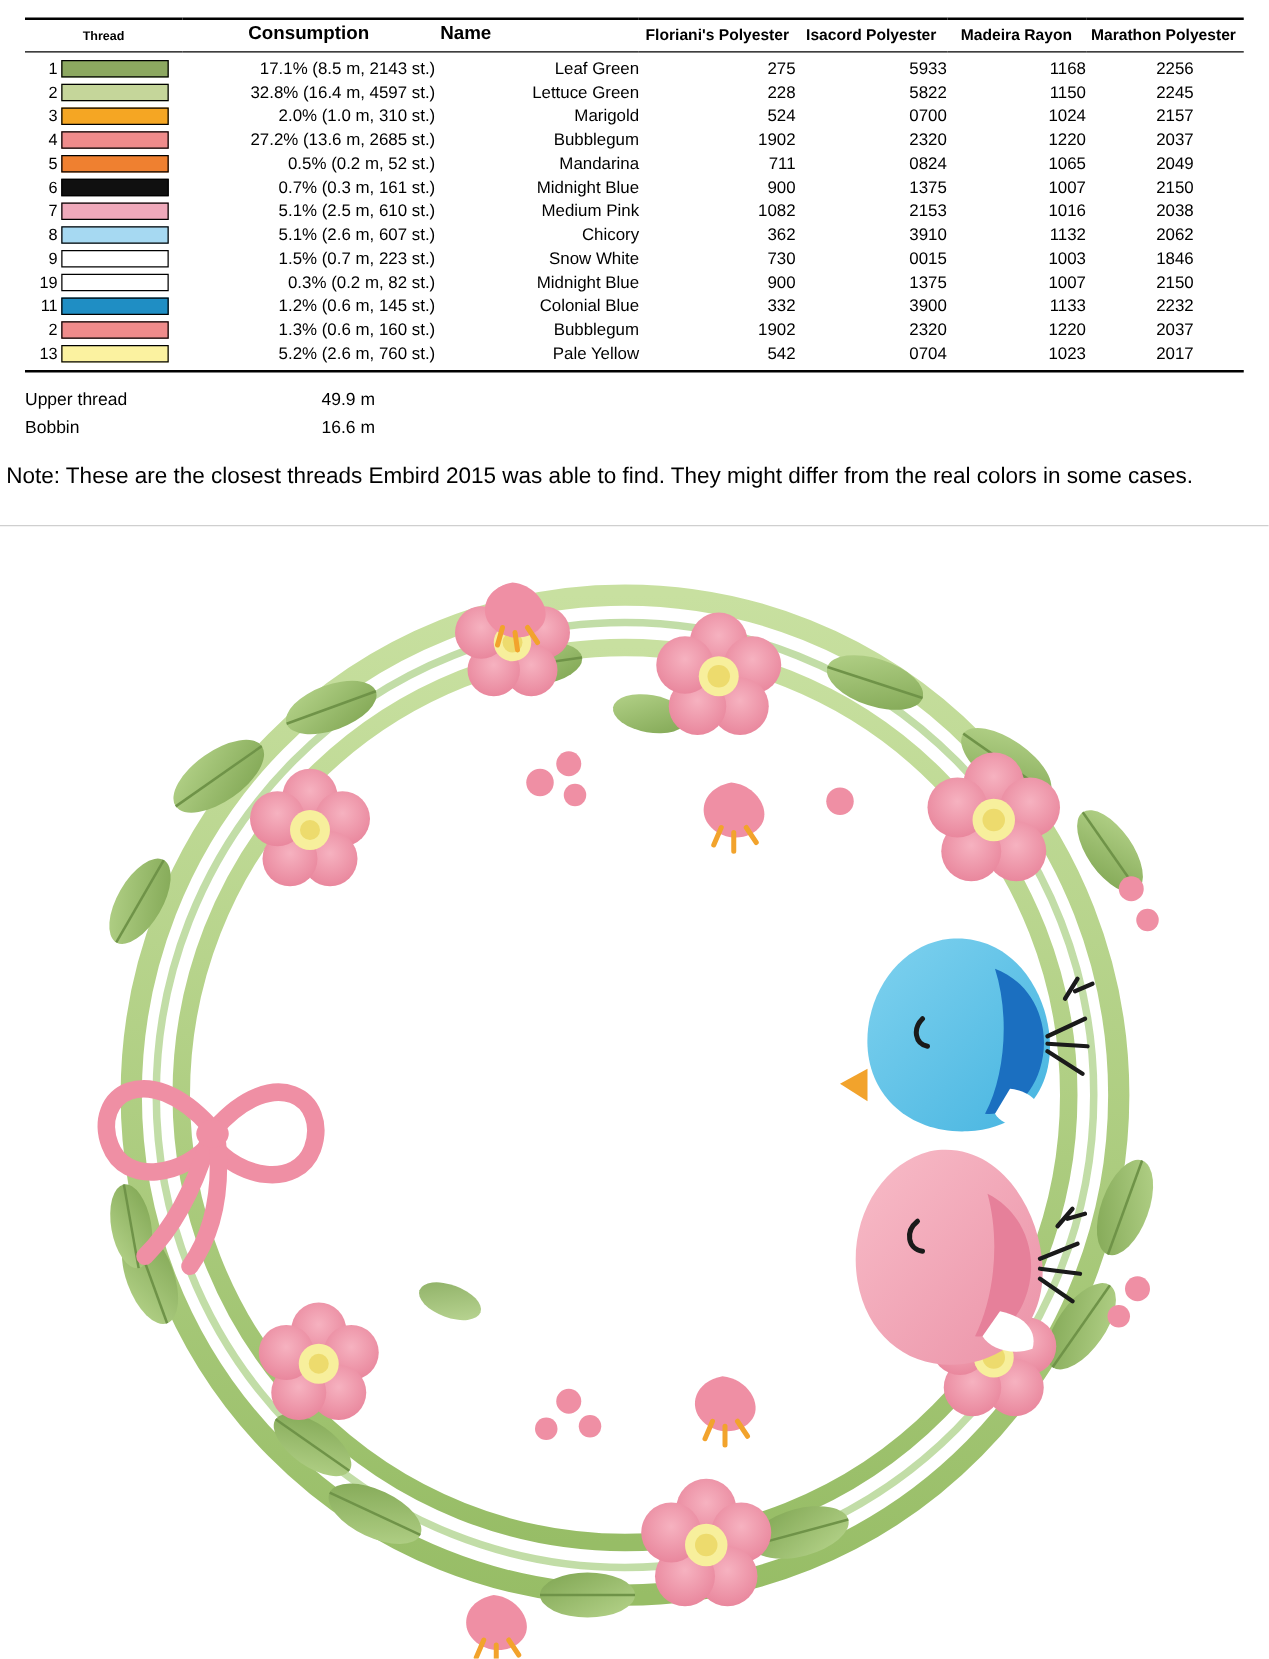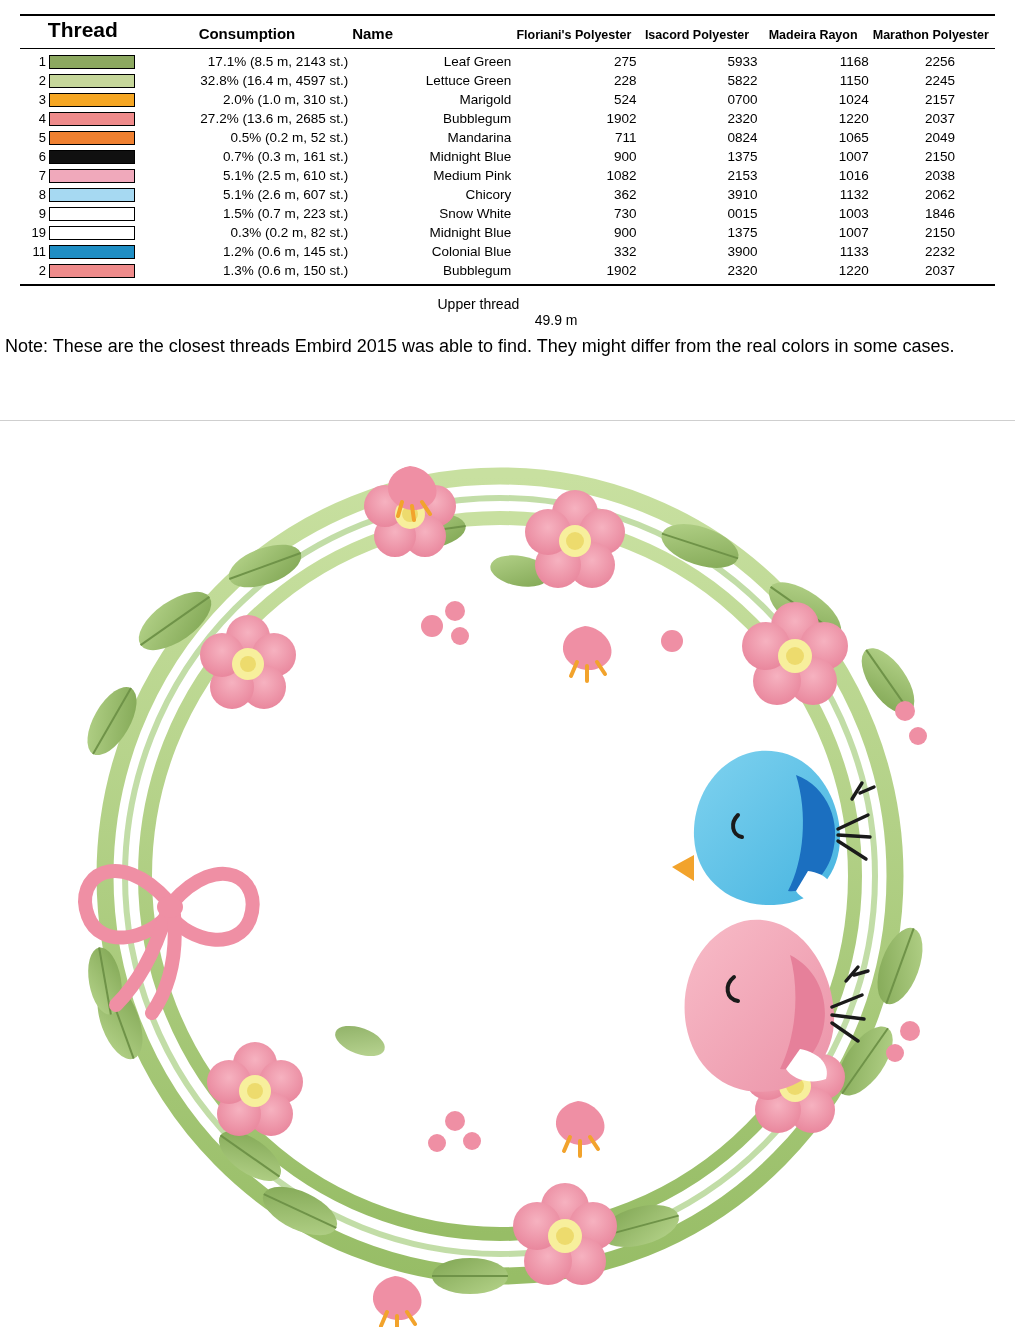--- a/index.html
+++ b/index.html
@@ -35,21 +35,21 @@
     font-weight: bold;
     padding: 2px 4px 6px 4px;
     vertical-align: bottom;
   }
   .rule-top {
     border-top: 2px solid #000;
   }
   .rule-thin {
     border-top: 1px solid #000;
   }
-  th.h-thread   { width: 120px; font-size: 21px; }
+  th.h-thread   { width: 120px; font-size: 10px; }
   th.h-consum   { width: 215px; text-align: center; font-size: 15px; }
   th.h-name     { width: 175px; text-align: left;  font-size: 15px; padding-left: 6px;}
   th.h-flor     { width: 130px; text-align: center; font-size: 12.5px; vertical-align: top; padding-bottom: 0;}
   th.h-isa      { width: 125px; text-align: center; font-size: 12.5px; vertical-align: bottom;}
   th.h-mad      { width: 115px; text-align: center; font-size: 12.5px; vertical-align: top; padding-bottom:0;}
   th.h-mar      { width: 130px; text-align: left; font-size: 12.5px; vertical-align: bottom;}
 
   table.threads tbody td {
     padding: 0;
     height: 19px;
@@ -94,21 +94,20 @@
 
   
   .totals {
     margin: 10px 0 0 20px;
     font-size: 14px;
   }
   .totals .row {
     display: flex;
     height: 22px;
     align-items: center;
-    flex-direction: column;
   }
   .totals .lbl { width: 160px; }
   .totals .val { width: 120px; text-align: right; }
 
   .note {
     margin: 18px 0 0 5px;
     font-size: 18px;
   }
 
   
@@ -296,36 +295,54 @@
             <td class="c-num">1133</td>
             <td class="c-num pad2">2232</td>
           </tr>
           <tr>
             <td class="c-swatch">
               <div class="swatch-row">
                 <span class="swatch-num">2</span>
                 <span class="swatch-box" style="background: rgb(239, 139, 139);"></span>
               </div>
             </td>
-            <td class="c-consum">1.3% (0.6 m, 150 st.)</td>
+            <td class="c-consum">1.3% (0.6 m, 160 st.)</td>
             <td class="c-name">Bubblegum</td>
             <td class="c-num">1902</td>
             <td class="c-num">2320</td>
             <td class="c-num">1220</td>
             <td class="c-num pad2">2037</td>
           </tr>
+          <tr>
+            <td class="c-swatch">
+              <div class="swatch-row">
+                <span class="swatch-num">13</span>
+                <span class="swatch-box" style="background: rgb(251, 242, 160);"></span>
+              </div>
+            </td>
+            <td class="c-consum">5.2% (2.6 m, 760 st.)</td>
+            <td class="c-name">Pale Yellow</td>
+            <td class="c-num">542</td>
+            <td class="c-num">0704</td>
+            <td class="c-num">1023</td>
+            <td class="c-num pad2">2017</td>
+          </tr>
         </tbody>
     </table>
     <div style="width:975px;border-top:2px solid #000;margin-top:4px;"></div>
   </div>
 
   <div class="totals">
     <div class="row">
       <div class="lbl">Upper thread</div>
       <div class="val">49.9 m</div>
+    </div>
+    <div class="row">
+      <div class="lbl">Bobbin</div>
+      <div class="val">16.6 m</div>
     </div>
   </div>
 
   <div class="note">Note: These are the closest threads Embird 2015 was able to find. They might differ from the real colors in some cases.</div>
 
   <div class="art">
     <svg width="1015" height="906" viewBox="0 0 1015 906" xmlns="http://www.w3.org/2000/svg">
       <defs>
         <radialGradient id="gPink" cx="50%" cy="40%" r="60%">
           <stop offset="0%" stop-color="#f6b2c0"></stop>

